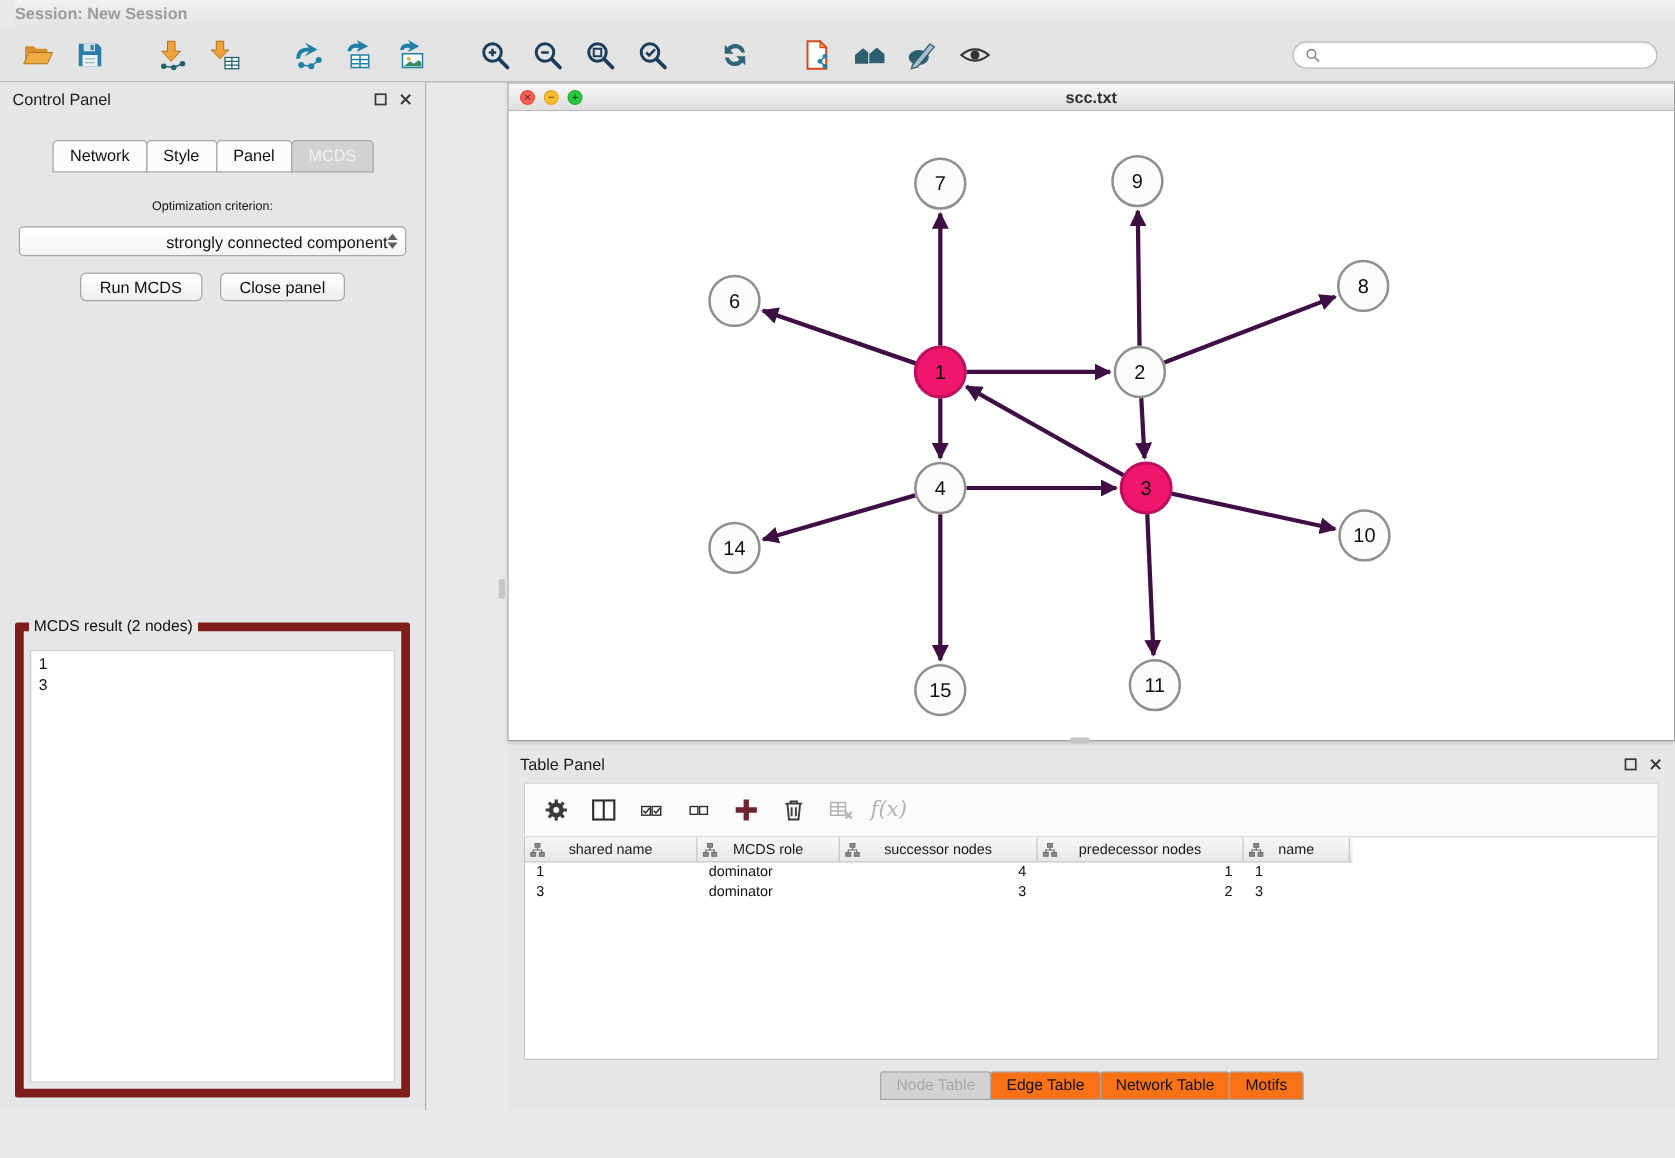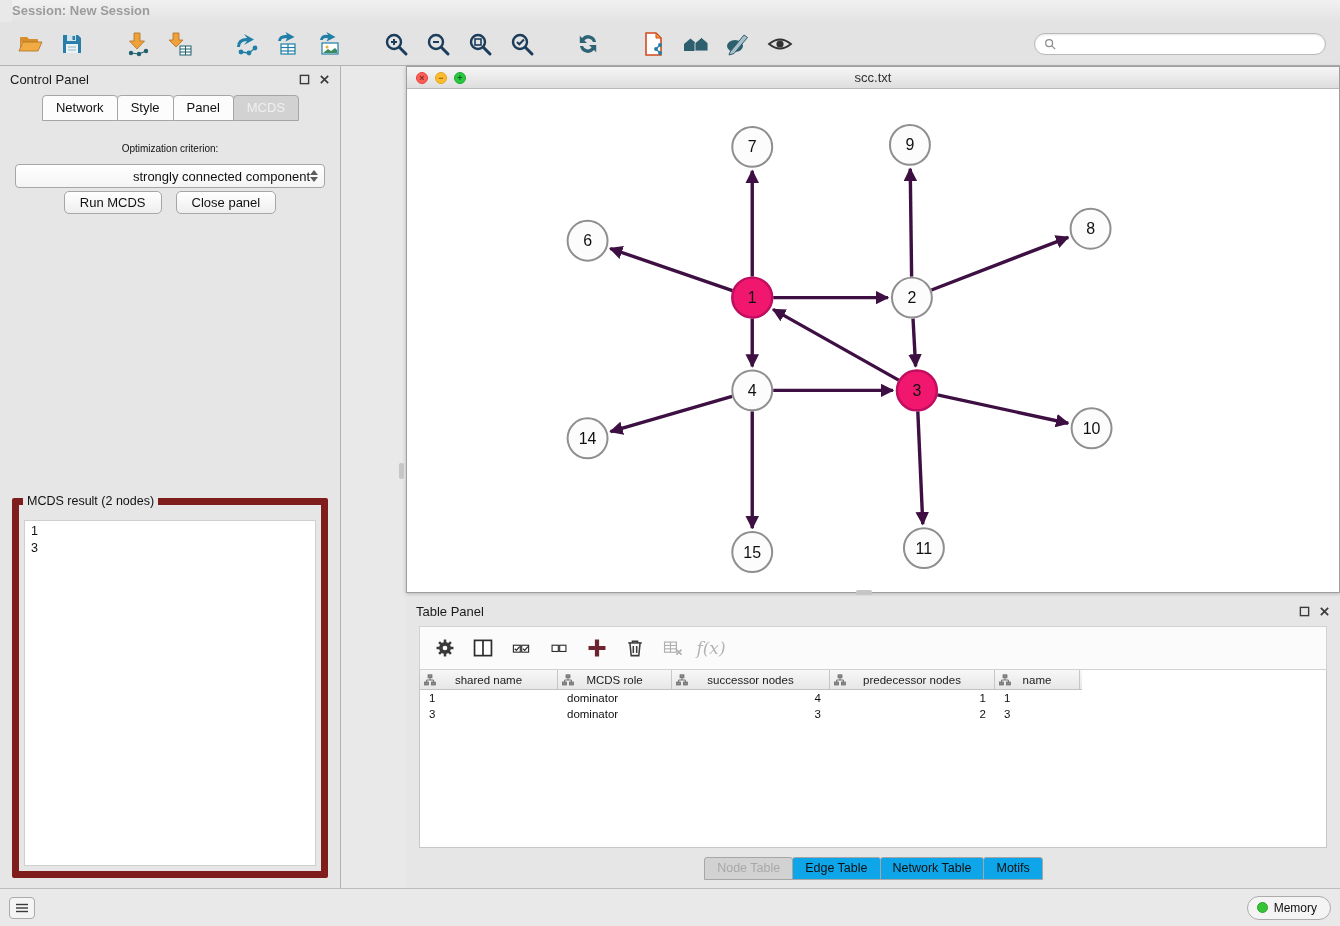--- a/index.html
+++ b/index.html
@@ -27,36 +27,36 @@
 
   
   .control-panel { position:absolute; left:0; top:66px; width:341px; height:822px;
     background:#e6e6e6; border-right:1px solid #b2b2b2; }
   .panel-header { height:26px; display:flex; align-items:center; padding:0 10px; }
   .panel-title { font-size:13px; color:#1a1a1a; }
   .panel-btns { margin-left:auto; display:flex; align-items:center; gap:9px; }
   .panel-btn { cursor:pointer; display:flex; }
   .panel-btn svg { width:11px; height:11px; display:block; }
 
-  .cp-tabs { display:flex; justify-content:center; margin-top:3px; }
+  .cp-tabs { display:flex; justify-content:center; margin-top:20px; }
   .cp-tab { background:#fcfcfc; border:1px solid #a6a6a6; margin-right:-1px;
     padding:4px 13px 5px; font-size:13px; color:#111; border-radius:4px 4px 0 0; cursor:pointer; }
   .cp-tab.active { background:#d2d2d2; color:#f0f0f0; }
 
   .cp-body { text-align:center; padding-top:22px; }
   .opt-label { font-size:10px; color:#101010; }
   .dropdown { width:310px; height:24px; margin:10px auto 0; background:linear-gradient(#ffffff,#f4f4f4);
     border:1px solid #a6a6a6; border-radius:4px; display:flex; align-items:center;
     padding:0 6px 0 10px; font-size:13px; cursor:pointer; }
   .dropdown .dd-value { flex:1; text-align:right; color:#111; }
   .stepper { display:flex; flex-direction:column; align-items:center; gap:2px; }
   .stepper i { width:0; height:0; border-left:4px solid transparent; border-right:4px solid transparent; display:block; }
   .step-up { border-bottom:5px solid #5d5d5d; }
   .step-down { border-top:5px solid #5d5d5d; }
-  .cp-buttons { margin-top:3px; display:flex; justify-content:center; gap:14px; }
+  .cp-buttons { margin-top:13px; display:flex; justify-content:center; gap:14px; }
   .cp-buttons button { font-family:inherit; font-size:13px; height:23px; padding:0 15px;
     background:linear-gradient(#ffffff,#eeeeee); border:1px solid #a6a6a6; border-radius:5px; color:#111; cursor:pointer; }
 
   .result-box { position:absolute; left:12px; right:12px; top:428px; bottom:10px;
     border:7px solid #7f1d1d; border-radius:2px; }
   .result-box legend { font-size:12.5px; padding:0 4px; margin-left:4px; color:#111; text-align:left; }
   .result-text { position:absolute; left:5px; right:5px; top:12px; bottom:5px; background:#fff;
     border:1px solid #cfcfcf; font-size:12.5px; line-height:17px; text-align:left;
     padding:2px 6px; white-space:pre; color:#111; overflow:hidden; }
 
@@ -64,21 +64,21 @@
   .net-window { position:absolute; left:406px; top:66px; width:934px; height:527px;
     background:#fff; border:1px solid #9e9e9e; box-shadow:0 1px 4px rgba(0,0,0,.22); }
   .net-titlebar { height:22px; background:linear-gradient(#f6f6f6,#dedede);
     border-bottom:1px solid #b9b9b9; position:relative; display:flex; align-items:center; }
   .traffic { position:absolute; left:9px; top:0; height:22px; display:flex; align-items:center; gap:7px; }
   .tl { width:12px; height:12px; border-radius:50%; font-size:9px; line-height:11px; text-align:center;
     color:rgba(0,0,0,.55); font-weight:bold; cursor:pointer; }
   .tl.red { background:#ff5d55; border:1px solid #e2463d; }
   .tl.yellow { background:#ffbd2e; border:1px solid #e0a51e; }
   .tl.green { background:#29c841; border:1px solid #1fa834; }
-  .net-title { margin:0 auto; font-size:13px; color:#2e2e2e; }
+  .net-title { margin:0 auto; font-size:13px; color:#2e2e2e;font-weight:bold; }
   .net-canvas { position:absolute; top:22px; left:0; right:0; bottom:0; background:#fff; }
   .net-canvas svg { width:100%; height:100%; display:block; }
 
   
   .splitter-v { position:absolute; left:399px; top:463px; width:5px; height:16px; border-radius:2px; background:#c6c6c6; cursor:col-resize; }
   .splitter-h { position:absolute; left:856px; top:590px; width:16px; height:5px; border-radius:2px; background:#c6c6c6; cursor:row-resize; }
 
   
   .table-panel { position:absolute; left:406px; top:598px; width:934px; height:290px; background:#e6e6e6; }
   .tp-toolbar { margin:2px 13px 0; height:44px; background:#fbfbfb; border:1px solid #d2d2d2;
@@ -89,21 +89,21 @@
   .tp-btn .fx { font-family:"DejaVu Serif", serif; font-style:italic; font-size:17px; color:#b3b3b3; }
   .table-wrap { margin:0 13px; background:#fff; border:1px solid #c6c6c6; border-top:none; height:178px; overflow:hidden; }
   .thead { display:flex; height:20px; background:linear-gradient(#f7f7f7,#e7e7e7); border-bottom:1px solid #c2c2c2; width:662px; }
   .th { position:relative; border-right:1px solid #c6c6c6; font-size:11.5px; color:#1a1a1a;
     display:flex; align-items:center; justify-content:center; cursor:pointer; }
   .th-icon { position:absolute; left:4px; top:4px; }
   .th-icon svg { width:12px; height:12px; display:block; }
   .tbody .tr { display:flex; height:16px; align-items:center; cursor:default; }
   .td { font-size:11.5px; color:#101010; padding:0 9px; overflow:hidden; white-space:nowrap; }
   .tp-tabs { display:flex; justify-content:center; margin-top:9px;align-items:flex-end; }
-  .tp-tab { background:#0ea5e9; border:1px solid #a6a6a6; margin-right:-1px; padding:3px 12px 4px;
+  .tp-tab { background:#f97316; border:1px solid #a6a6a6; margin-right:-1px; padding:3px 12px 4px;
     font-size:12.5px; color:#111; border-radius:3px 3px 0 0; cursor:pointer; }
   .tp-tab.active { background:#d2d2d2; color:#a8a8a8; }
 
   
   .statusbar { position:absolute; left:0; bottom:0; width:100%; height:38px; background:#e9e9e9;
     border-top:1px solid #bcbcbc; display:flex; align-items:center; padding:0 9px; }
   .status-left-btn { width:26px; height:22px; background:#f4f4f4; border:1px solid #ababab; border-radius:4px;
     display:flex; align-items:center; justify-content:center; cursor:pointer; }
   .status-left-btn svg { width:14px; height:12px; display:block; }
   .memory-btn { margin-left:auto; height:24px; padding:0 13px 0 9px; background:#f4f4f4; border:1px solid #ababab;
@@ -565,29 +565,14 @@
         </div>
     </div>
     <div class="tp-tabs" id="tpTabs">
         <div class="tp-tab active">Node Table</div>
         <div class="tp-tab">Edge Table</div>
         <div class="tp-tab">Network Table</div>
         <div class="tp-tab">Motifs</div>
       </div>
   </div>
 
-  <div class="statusbar">
-    <div class="status-left-btn">
-      <svg viewBox="0 0 14 12">
-          <g stroke="#3a3a3a" stroke-width="1.4">
-            <line x1="1" y1="2.5" x2="13" y2="2.5"></line>
-            <line x1="1" y1="6" x2="13" y2="6"></line>
-            <line x1="1" y1="9.5" x2="13" y2="9.5"></line>
-          </g>
-        </svg>
-    </div>
-    <button class="memory-btn">
-      <span class="memory-dot" id="memoryDot" style="background: rgb(53, 196, 53);"></span>
-      <span>Memory</span>
-    </button>
-  </div>
 
 </div>
 
 </body></html>

